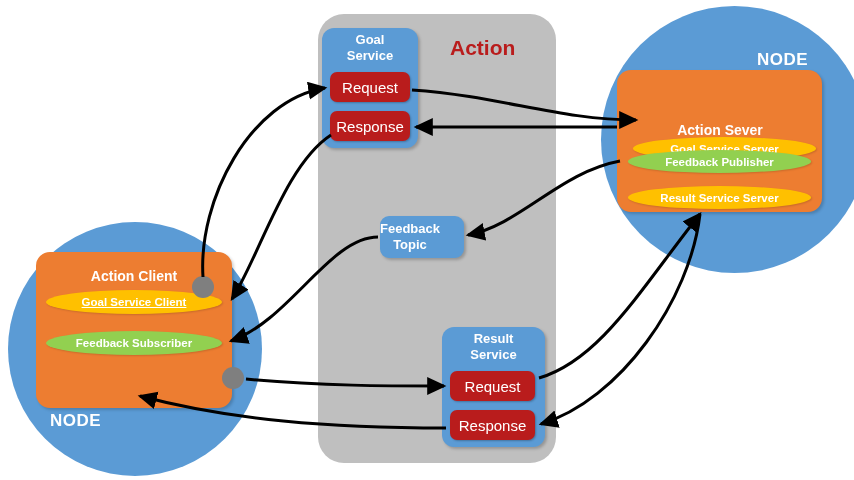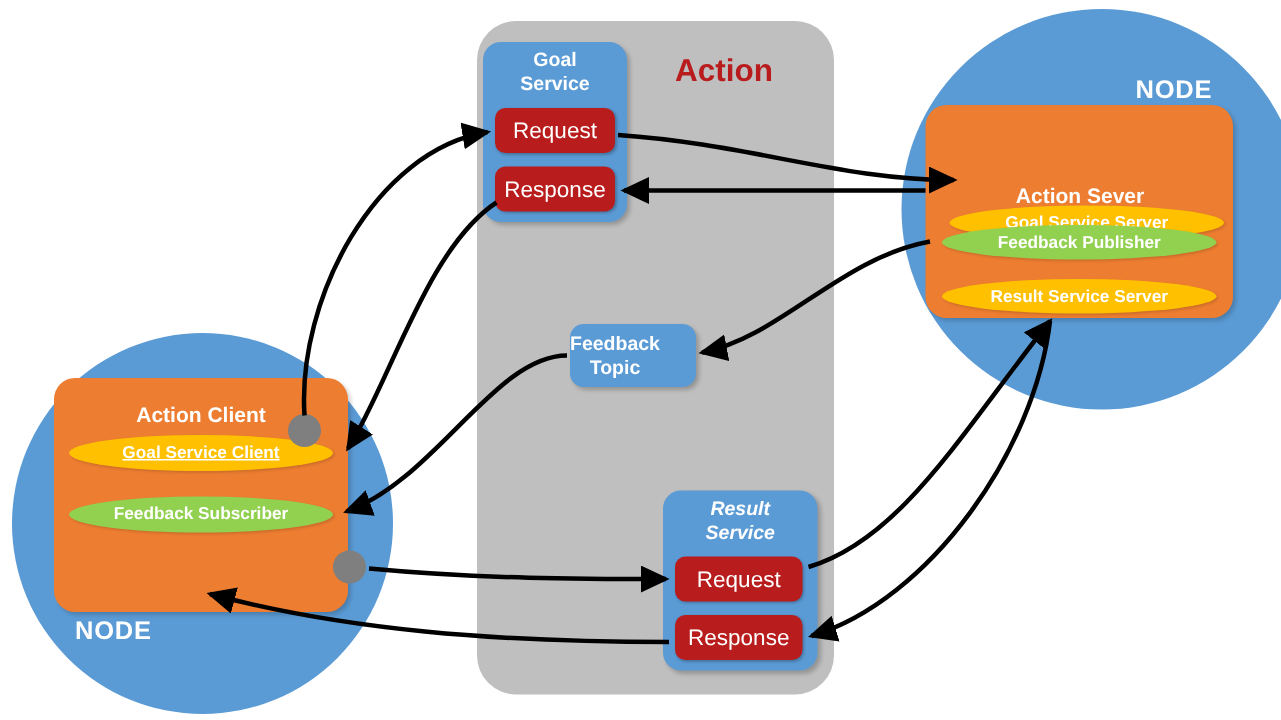--- a/index.html
+++ b/index.html
@@ -79,21 +79,21 @@
   <div class="msg-box" style="left:330px;top:111px;width:80px;height:30px;">Response</div>
 
   <div class="topic-box" style="left:380px;top:216px;width:84px;height:42px;">
     <div>
       <div>Feedback</div>
       <div>Topic</div>
     </div>
   </div>
 
   <div class="svc-box" style="left:442px;top:327px;width:103px;height:120px;"></div>
-  <div class="svc-title" style="left:442px;top:331px;width:103px;font-style:italic;">
+  <div class="svc-title" style="left:442px;top:331px;width:103px;">
     <div>Result</div>
     <div>Service</div>
   </div>
   <div class="msg-box" style="left:450px;top:371px;width:85px;height:30px;">Request</div>
   <div class="msg-box" style="left:450px;top:410px;width:85px;height:30px;">Response</div>
 
   <svg class="edges" viewBox="0 0 854 480">
     <defs>
       <marker id="ah" markerWidth="7" markerHeight="7" refX="5.6" refY="3" orient="auto" markerUnits="strokeWidth">
         <path d="M0,0 L6.4,3 L0,6 z" fill="#000000"></path>

